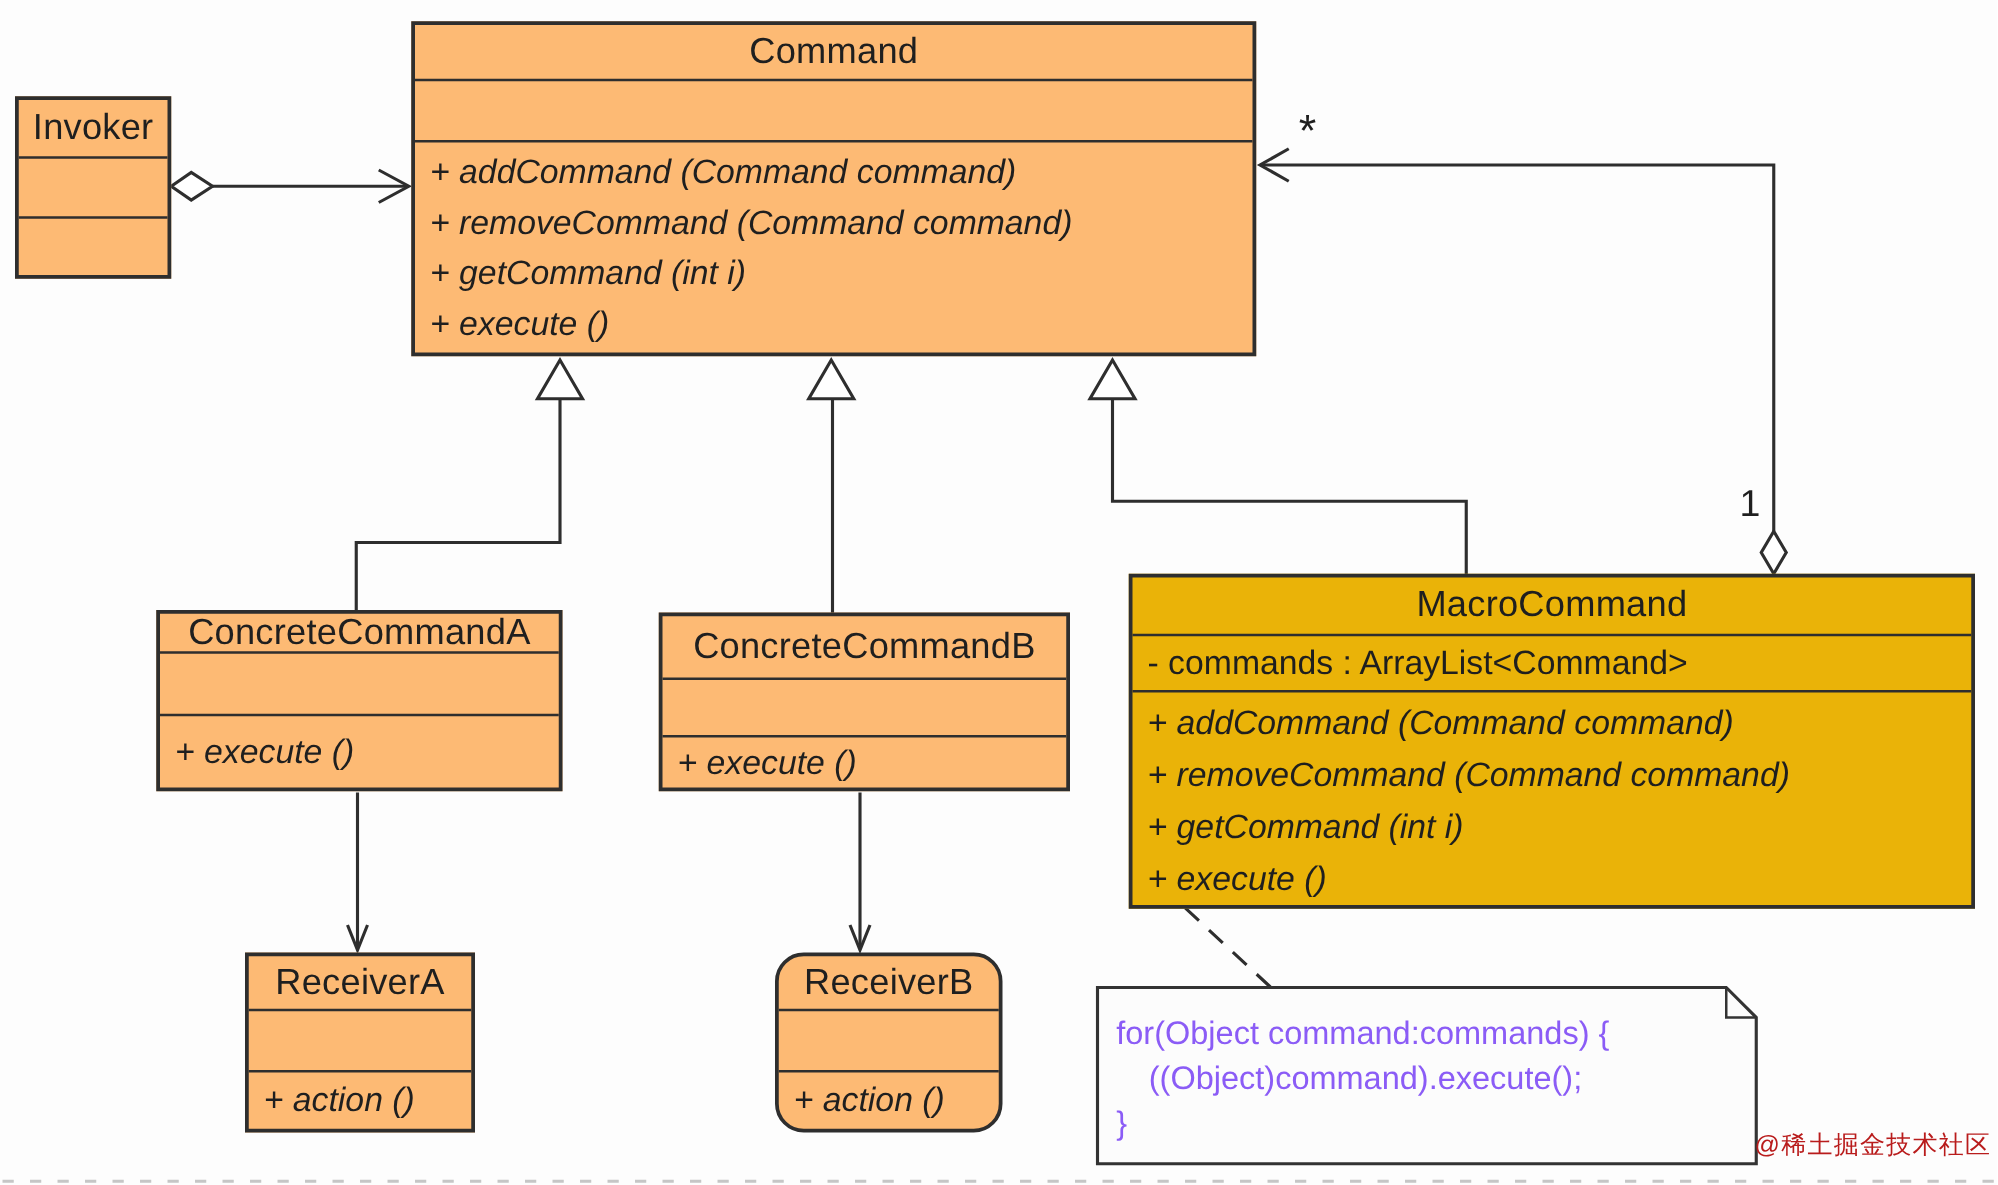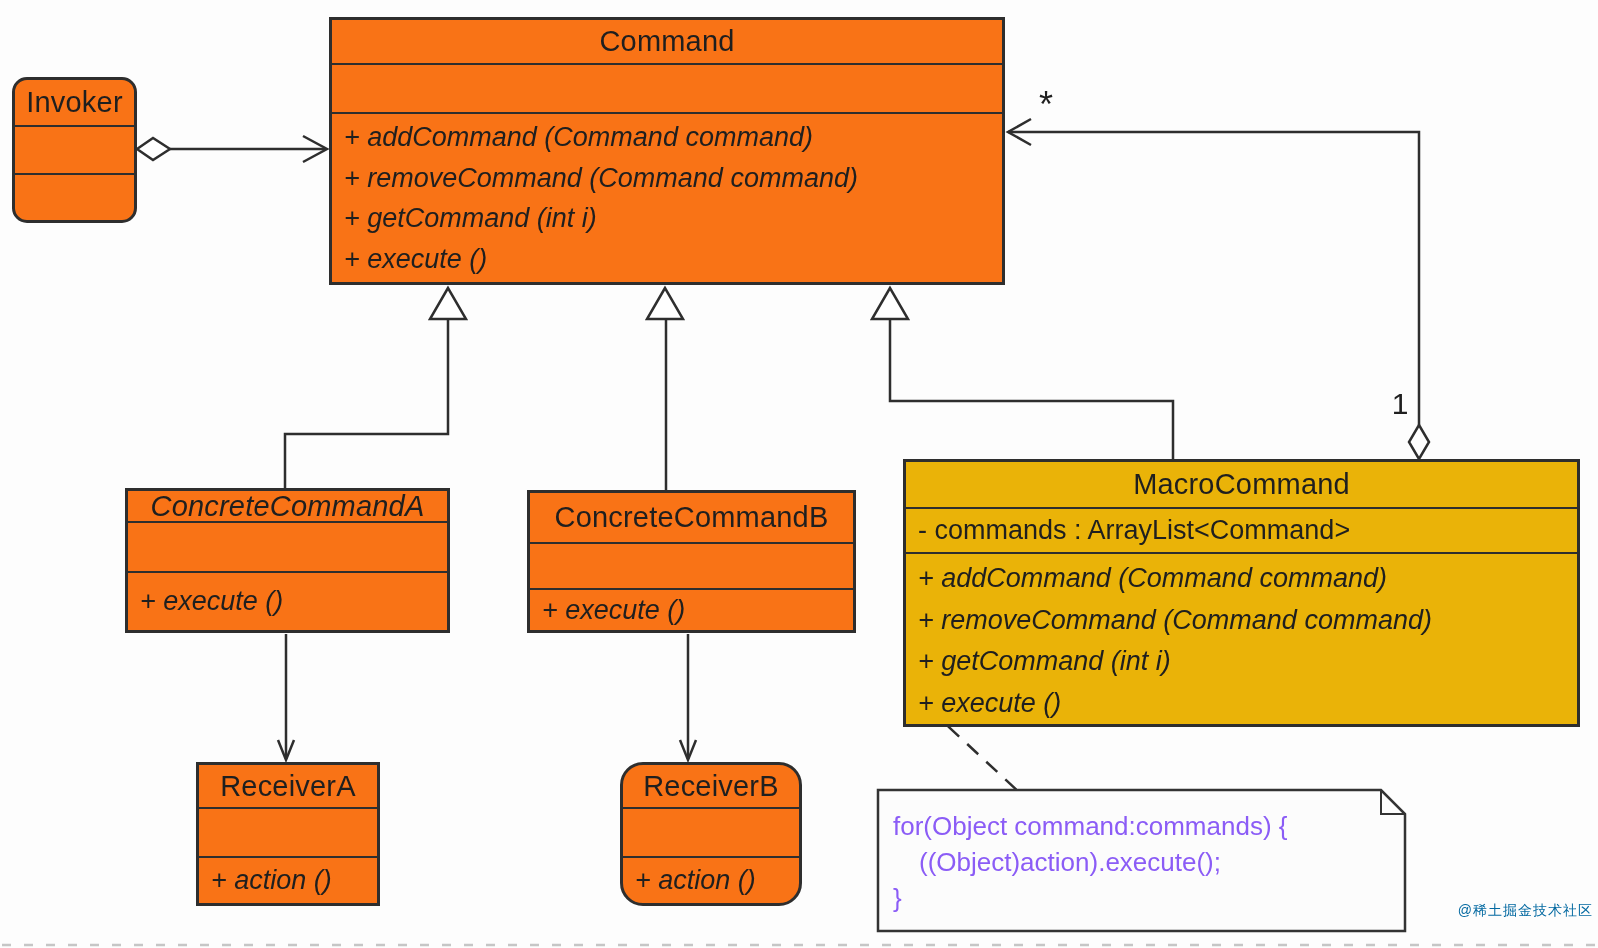--- a/index.html
+++ b/index.html
@@ -5,21 +5,21 @@
   html,body { margin:0; padding:0; background:#ffffff; }
   .stage {
     position:relative; width:1598px; height:948px;
     background:#fdfdfd; overflow:hidden;
     font-family:"Liberation Sans", sans-serif; color:#1f1f1f;
   }
   svg.overlay { position:absolute; left:0; top:0; z-index:1; }
 
   .uml-class {
     position:absolute; z-index:2; box-sizing:border-box;
-    background:#f97316; border:3px solid #2e2e2e;
+    background:#fdba74; border:3px solid #2e2e2e;
     display:flex; flex-direction:column;
   }
   .uml-class.gray { background:#eab308; }
   .uml-title {
     box-sizing:border-box; border-bottom:2px solid #2e2e2e;
     display:flex; align-items:center; justify-content:center;
     font-size:29px; letter-spacing:0.2px; white-space:nowrap;
   }
   .uml-attrs {
     box-sizing:border-box; border-bottom:2px solid #2e2e2e;
@@ -32,21 +32,21 @@
   }
   .uml-methods.center1 { display:flex; align-items:center; padding:0 0 0 12px; }
   .lbl { position:absolute; z-index:3; text-align:center; }
   .note-text {
     position:absolute; z-index:3; font-size:26px; line-height:36px;
     white-space:nowrap; color:#8b5cf6;
   }
   .note-text .indent { padding-left:26px; }
   .watermark {
     position:absolute; z-index:3; right:5px; top:902px;
-    font-size:14px; color:#0369a1; letter-spacing:1px; white-space:nowrap;
+    font-size:20px; color:#b91c1c; letter-spacing:1px; white-space:nowrap;
   }
 </style>
 </head>
 <body>
 
 <div class="stage">
 
   <svg class="overlay" width="1598" height="948" viewBox="0 0 1598 948">
      Command aggregation --&gt;
     <line x1="170" y1="149" x2="326" y2="149" stroke="#2e2e2e" stroke-width="2.5"></line>
@@ -82,39 +82,39 @@
     <line x1="910" y1="691" x2="1020" y2="793" stroke="#2e2e2e" stroke-width="2.5" stroke-dasharray="15 11"></line>
 
     
     <polygon points="878,790 1381,790 1405,814 1405,931 878,931" fill="#fcfcfc" stroke="#333333" stroke-width="2.5"></polygon>
     <polyline points="1381,790 1381,814 1405,814" fill="none" stroke="#333333" stroke-width="2"></polyline>
 
     
     <line x1="2" y1="945" x2="1596" y2="945" stroke="#bdbdbd" stroke-width="2.5" stroke-dasharray="9 13" opacity="0.85"></line>
   </svg>
 
-  <div class="uml-class" style="left:12px; top:77px; width:125px; height:146px;border-radius:15px;">
+  <div class="uml-class" style="left:12px; top:77px; width:125px; height:146px;">
     <div class="uml-title" style="height:47px;">Invoker</div>
     <div class="uml-attrs" style="height:48px;"></div>
     <div class="uml-methods"></div>
   </div>
 
   <div class="uml-class" style="left:329px; top:17px; width:676px; height:268px;">
     <div class="uml-title" style="height:45px;">Command</div>
     <div class="uml-attrs" style="height:49px;"></div>
     <div class="uml-methods">
       <div>+ addCommand (Command command)</div>
       <div>+ removeCommand (Command command)</div>
       <div>+ getCommand (int i)</div>
       <div>+ execute ()</div>
     </div>
   </div>
 
   <div class="uml-class" style="left:125px; top:488px; width:325px; height:145px;">
-    <div class="uml-title" style="height:32px;font-style:italic;">ConcreteCommandA</div>
+    <div class="uml-title" style="height:32px;">ConcreteCommandA</div>
     <div class="uml-attrs" style="height:50px;"></div>
     <div class="uml-methods center1">
       <div>+ execute ()</div>
     </div>
   </div>
 
   <div class="uml-class" style="left:527px; top:490px; width:329px; height:143px;">
     <div class="uml-title" style="height:56px;">ConcreteCommandB</div>
     <div class="uml-attrs" style="height:49px;"></div>
     <div class="uml-methods center1">
@@ -149,19 +149,19 @@
     <div class="uml-methods center1">
       <div>+ action ()</div>
     </div>
   </div>
 
   <div class="lbl" style="left:1030px; top:84px; width:32px; font-size:36px;">*</div>
   <div class="lbl" style="left:1384px; top:387px; width:32px; font-size:30px;">1</div>
 
   <div class="note-text" style="left:893px; top:808px;">
     <div>for(Object command:commands) {</div>
-    <div class="indent">((Object)action).execute();</div>
+    <div class="indent">((Object)command).execute();</div>
     <div>}</div>
   </div>
 
   <div class="watermark">@稀土掘金技术社区</div>
 
 </div>
 
 </body></html>

